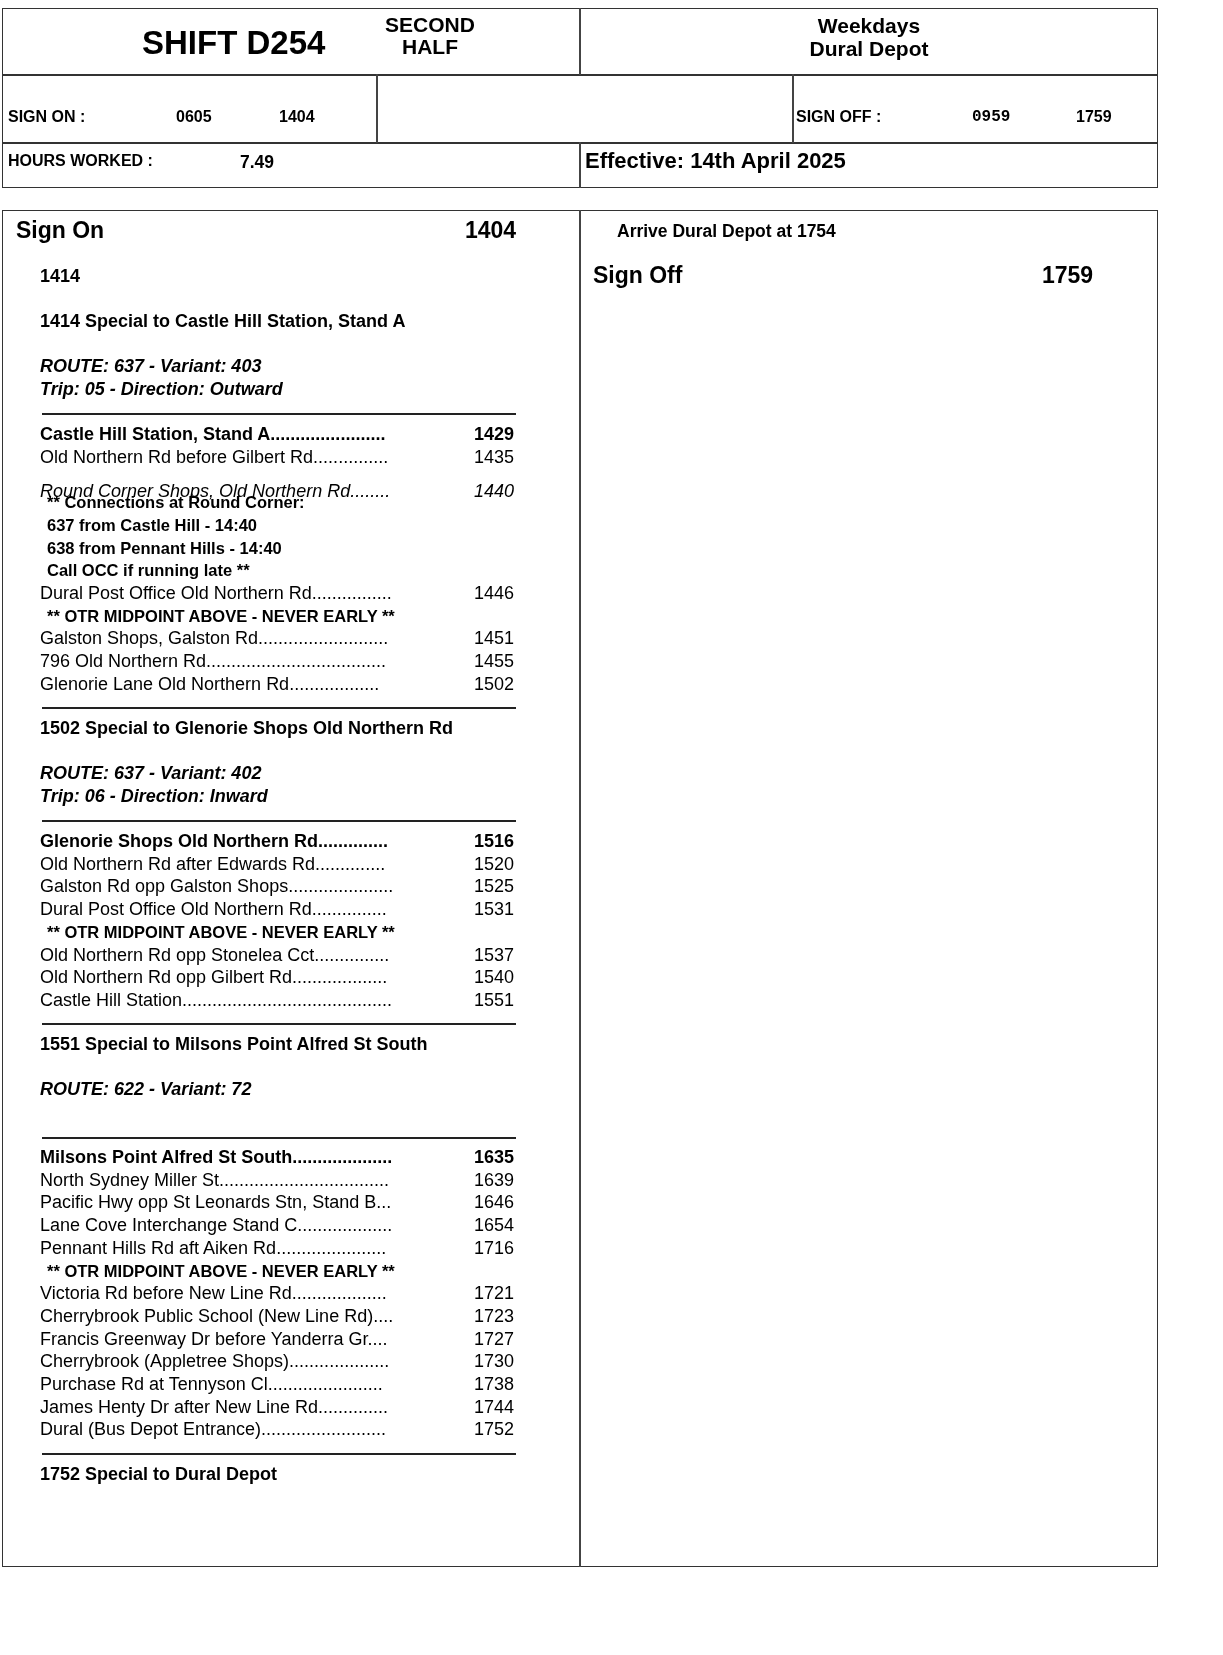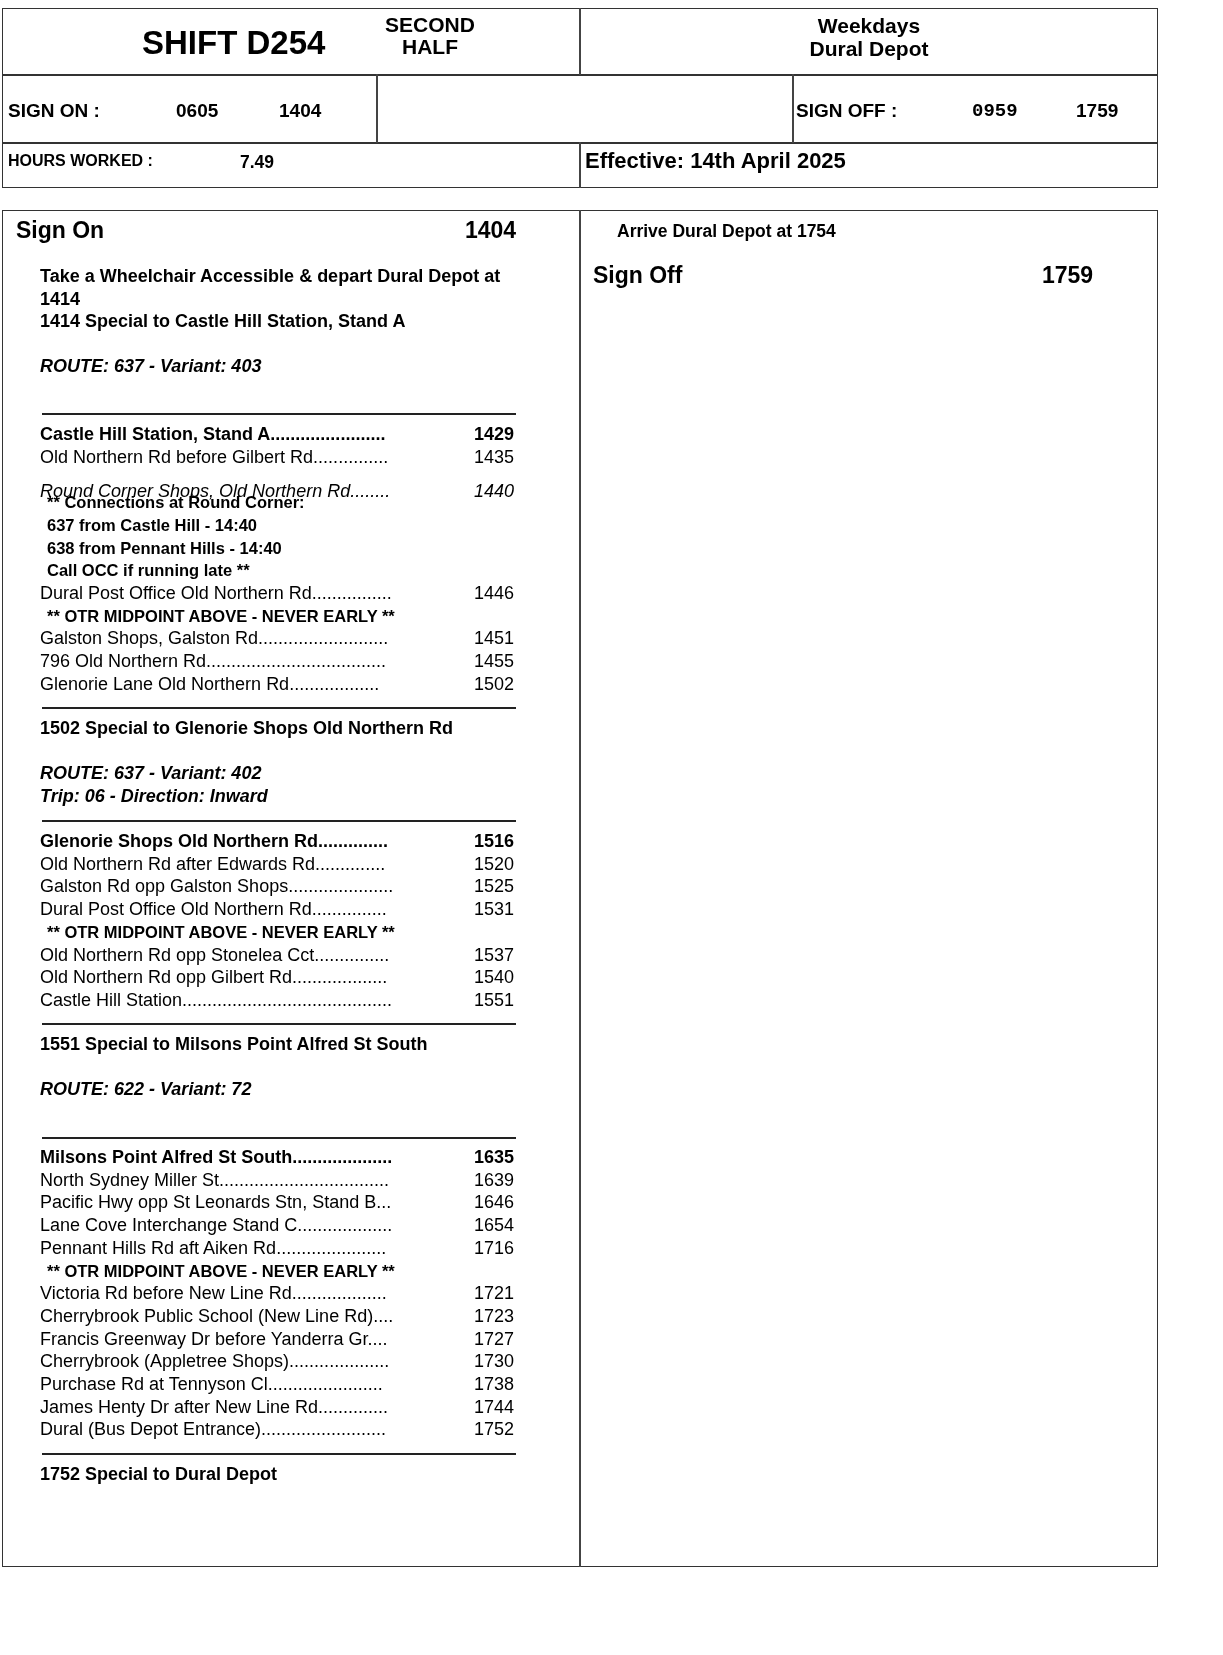--- a/index.html
+++ b/index.html
@@ -6,21 +6,21 @@
   body { width: 1223px; height: 1655px; position: relative; font-family: "Liberation Sans", sans-serif; color: #000; }
   .abs { position: absolute; }
   .bold { font-weight: bold; }
   .hbox { position: absolute; left: 2px; top: 8px; width: 1156px; height: 180px; border: 1.5px solid #333; box-sizing: border-box; }
   .hline { position: absolute; background: #333; height: 1.5px; }
   .vline { position: absolute; background: #444; width: 1.5px; }
   .mbox { position: absolute; left: 2px; top: 210px; width: 1156px; height: 1357px; border: 1.5px solid #333; box-sizing: border-box; }
   .shift-title { left: 142px; top: 24px; font-size: 33px; font-weight: bold; }
   .half { left: 376px; top: 14px; font-size: 21px; font-weight: bold; line-height: 22px; text-align: center; width: 108px; }
   .depot { left: 580px; top: 14px; width: 578px; text-align: center; font-size: 21px; font-weight: bold; line-height: 23px; }
-  .row2 { top: 100px; font-size: 19px; font-weight: bold; }
+  .row2 { top: 108px; font-size: 16px; font-weight: bold; }
   .row3 { font-weight: bold; }
   .big-h { font-size: 23px; font-weight: bold; }
   .blk { position: absolute; left: 40px; width: 520px; }
   .para { font-size: 18px; font-weight: bold; line-height: 22.5px; }
   .route { font-size: 18px; font-weight: bold; font-style: italic; line-height: 22.5px; }
   .rule { position: absolute; left: 42px; width: 474px; height: 1.5px; background: #222; }
   .stop { position: absolute; left: 40px; width: 480px; height: 22.7px; font-size: 18px; line-height: 22.7px; white-space: nowrap; }
   .stop .nm { position: absolute; left: 0; }
   .stop .tm { position: absolute; left: 434px; }
   .stop.b { font-weight: bold; }
@@ -58,28 +58,28 @@
 <div class="abs row3" style="left:240px;top:152px;font-size:17.5px;">7.49</div>
 <div class="abs row3" style="left:585px;top:148px;font-size:22px;">Effective: 14th April 2025</div>
 
 <div class="mbox"></div>
 <div class="vline" style="left:579px;top:210px;height:1357px;"></div>
 
 <div class="abs big-h" style="left:16px;top:217px;">Sign On</div>
 <div class="abs big-h" style="left:465px;top:217px;">1404</div>
 
 <div class="blk para" style="top:265px;">
-  <div>Take a Wheelchair Accessible &amp; depart Dural Depot at</div>
   <div>1414</div>
 </div>
 
 <div id="trips">
     <div class="blk para" style="top: 310px;">1414 Special to Castle Hill Station, Stand A</div>
     <div class="blk route" style="top: 355px;">
       <div>ROUTE: 637 - Variant: 403</div>
+      <div>Trip: 05 - Direction: Outward</div>
     </div>
     <div class="rule" style="top: 413px;"></div>
     <div class="stop b" style="top: 423px;">
       <span class="nm">Castle Hill Station, Stand A.......................</span>
       <span class="tm">1429</span>
     </div>
     <div class="stop" style="top: 445.7px;">
       <span class="nm">Old Northern Rd before Gilbert Rd...............</span>
       <span class="tm">1435</span>
     </div>

